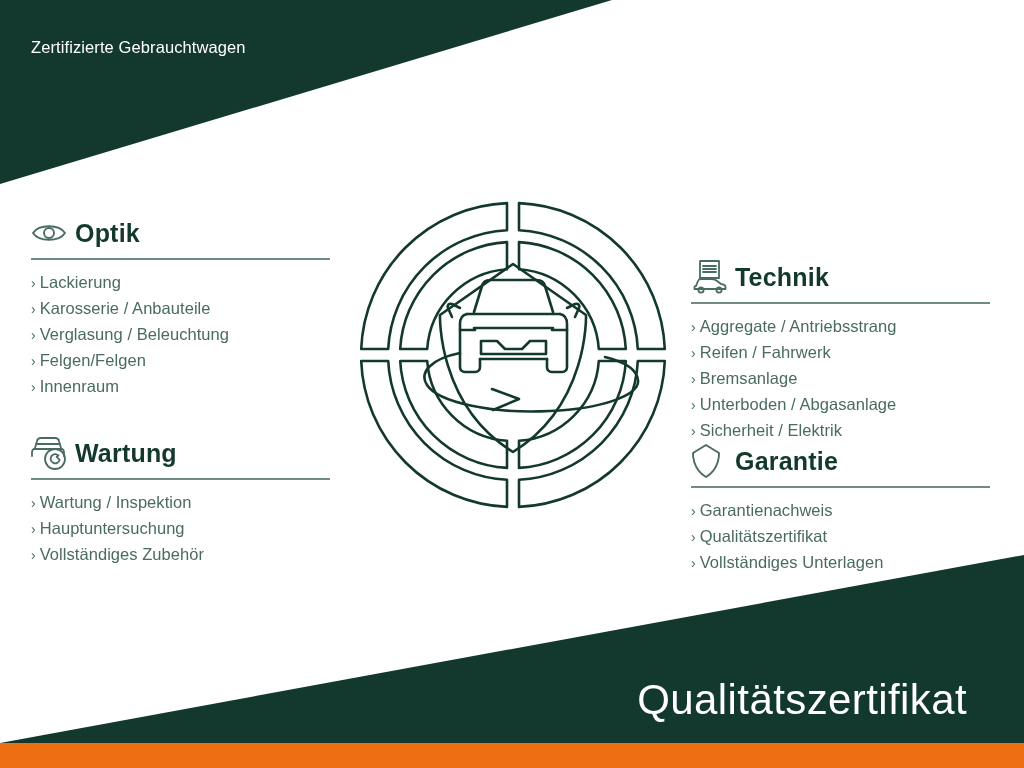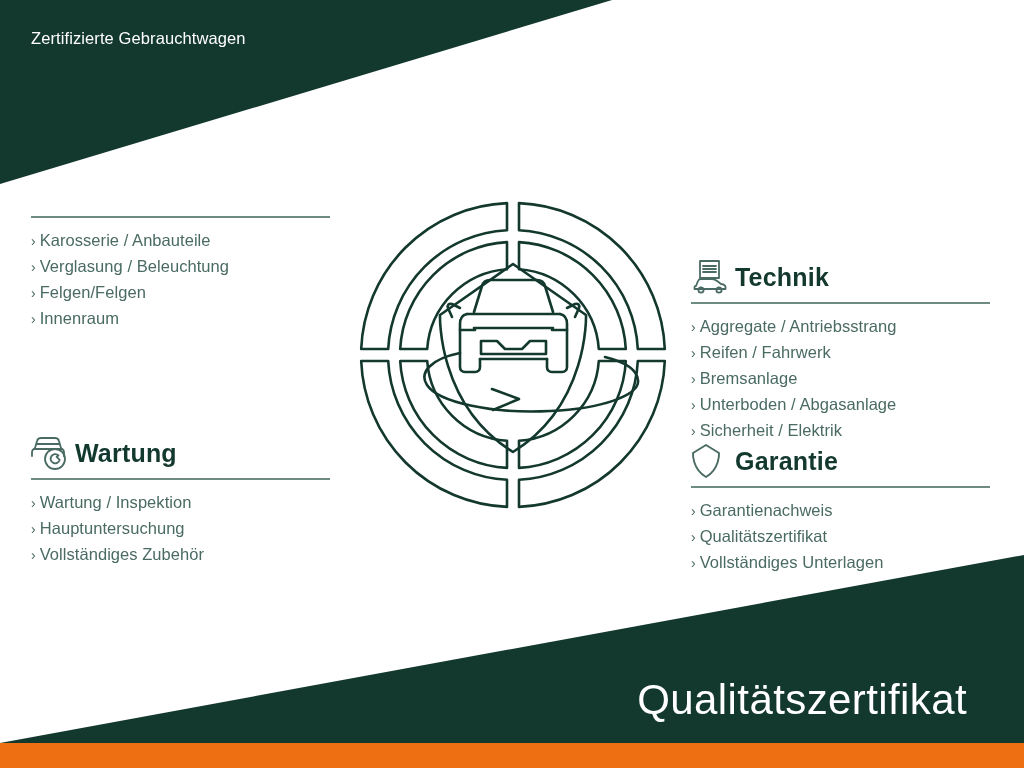--- a/index.html
+++ b/index.html
@@ -50,21 +50,21 @@
   }
   .brand-logo .plus {
     font-weight: normal;
     letter-spacing: 0.2px;
     margin-left: 7px;
   }
   .brand-sub {
     font-size: 16.5px;
     line-height: 22px;
     color: #ffffff;
-    margin-top: 3px;
+    margin-top: 12px;
     letter-spacing: 0.1px;
     white-space: nowrap;
   }
 
   
   .banner-bottom {
     position: absolute;
     left: 0;
     bottom: 25px;
     width: 1024px;
@@ -226,22 +226,32 @@
         <path d="M 195 134 L 210 134"></path>
         <path d="M 103 112 L 95 108 C 92 107 90 109 91 112 L 95 121"></path>
         <path d="M 210 112 L 218 108 C 221 107 223 109 222 112 L 218 121"></path>
       </g>
     </svg>
   </div>
 
   <div class="content">
 
     <div class="col col-left sec1">
+      <div class="sec-head">
+        <span class="sec-icon">
+          <svg width="36" height="26" viewBox="0 0 36 26" fill="none" stroke="#4A6B63" stroke-width="1.9" stroke-linecap="round" stroke-linejoin="round">
+            <path d="M2 13 C 8 4, 28 4, 34 13 C 28 22, 8 22, 2 13 Z"></path>
+            <circle cx="18" cy="13" r="5"></circle>
+          </svg>
+        </span>
+        <span class="sec-title">Optik</span>
+      </div>
       <div class="sec-rule"></div>
       <ul class="sec-list">
+        <li><span class="chev">›</span><span>Lackierung</span></li>
         <li><span class="chev">›</span><span>Karosserie / Anbauteile</span></li>
         <li><span class="chev">›</span><span>Verglasung / Beleuchtung</span></li>
         <li><span class="chev">›</span><span>Felgen/Felgen</span></li>
         <li><span class="chev">›</span><span>Innenraum</span></li>
       </ul>
     </div>
 
     <div class="col col-left sec2">
       <div class="sec-head">
         <span class="sec-icon">

